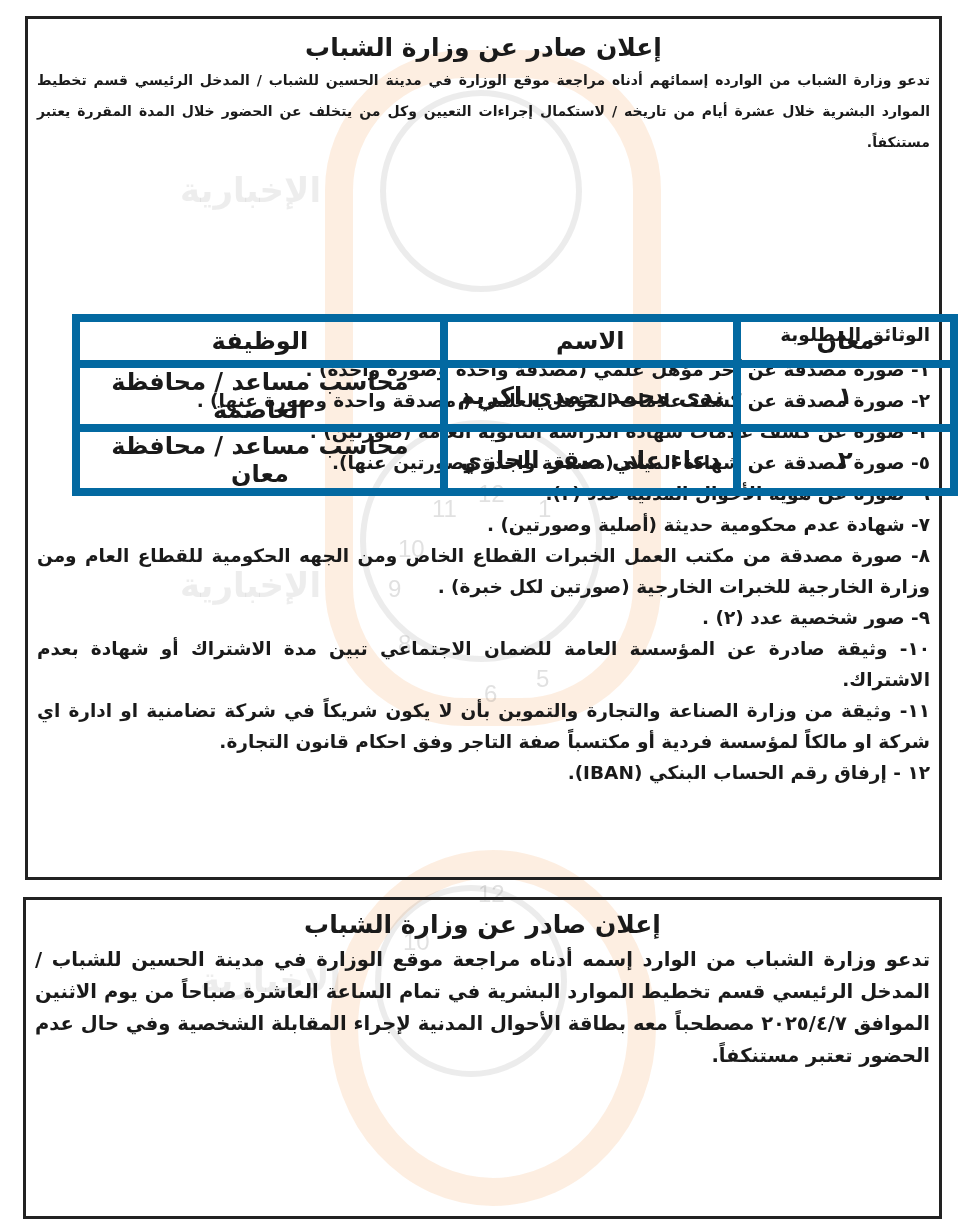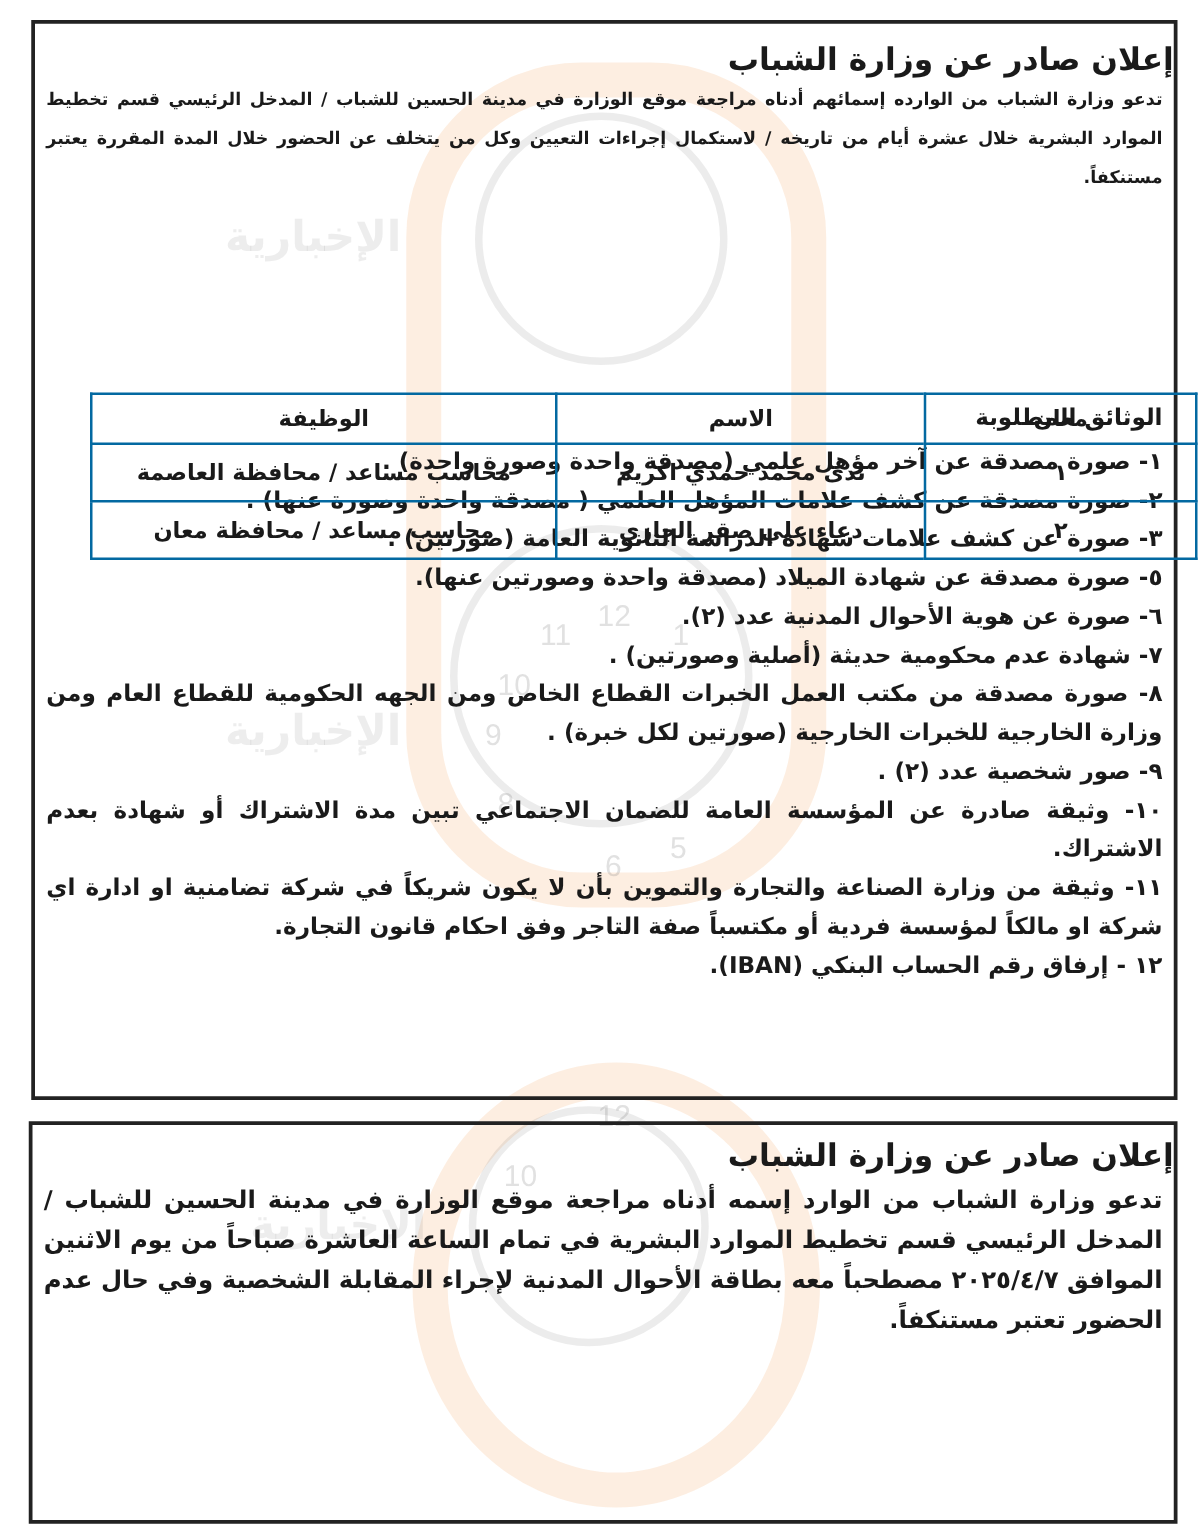--- a/index.html
+++ b/index.html
@@ -44,20 +44,21 @@
       position: absolute;
       border: 3px solid #222;
       background: transparent;
       box-sizing: border-box;
       z-index: 1;
       direction: rtl;
     }
     .box1 { left: 25px; top: 16px; width: 917px; height: 864px; }
     .box2 { left: 23px; top: 897px; width: 919px; height: 322px; }
     .title {
+      text-align: center;
       font-size: 25px;
       font-weight: bold;
       margin-top: 14px;
       line-height: 30px;
     }
     .para {
       font-size: 14px;
       font-weight: bold;
       line-height: 31px;
       text-align: justify;
@@ -65,23 +66,23 @@
       padding: 0 9px;
       margin-top: 4px;
     }
     table.grid {
       border-collapse: collapse;
       direction: rtl;
       position: relative;
       z-index: 1;
     }
     table.grid td, table.grid th {
-      border: 2px solid #0369a1;
+      border: 8px solid #0369a1;
       text-align: center;
-      font-size: 18px;
+      font-size: 24px;
       font-weight: bold;
       padding: 0 6px;
     }
     table.grid th { font-weight: bold; height: 38px; }
     table.grid td { height: 44px; }
     .t1 { position: absolute; top: 142px; left: 19px; width: 886px; }
     .t1 .c-num { width: 220px; }
     .t1 .c-name { width: 305px; }
     .t1 .c-job { width: 389px; }
     .docs {

